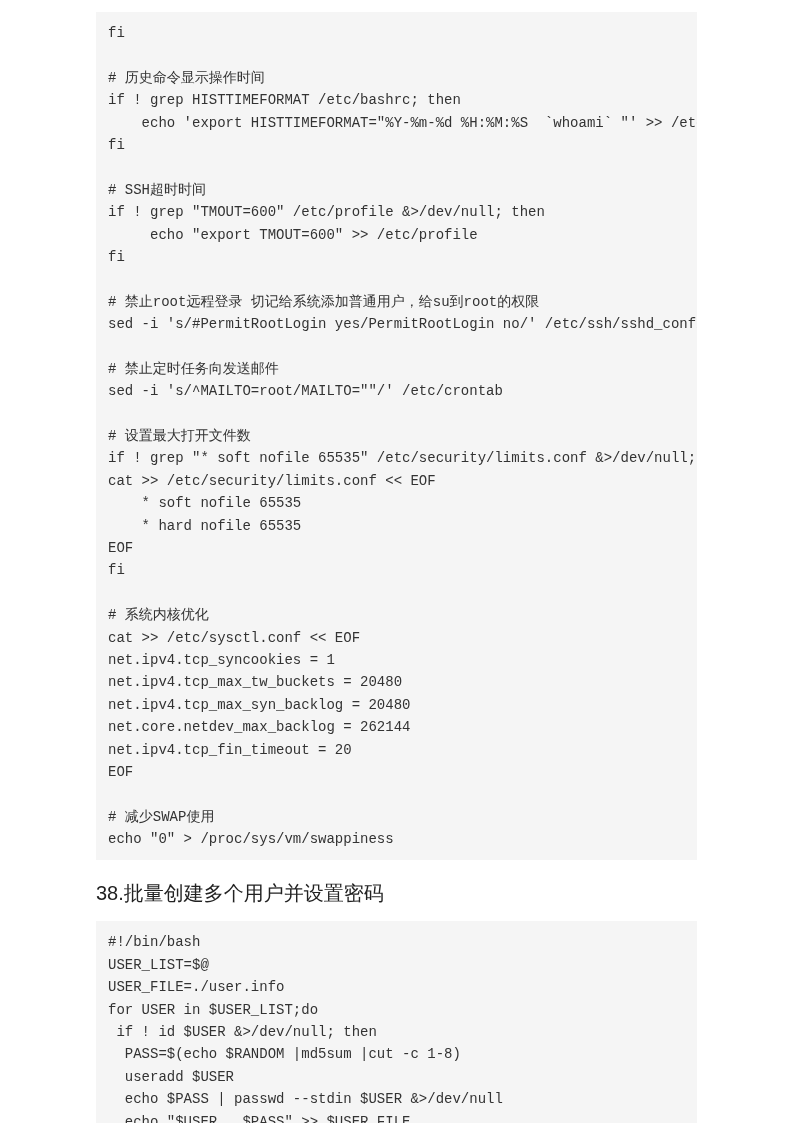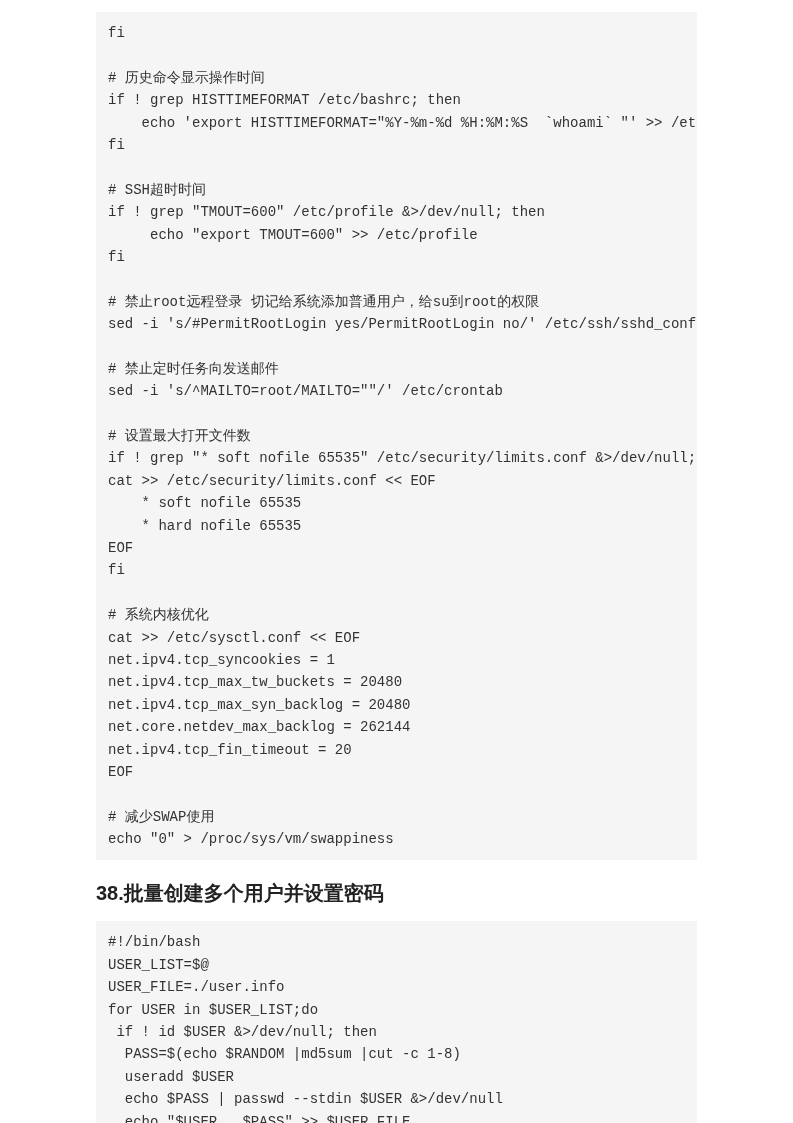--- a/index.html
+++ b/index.html
@@ -18,21 +18,21 @@
     font-family: "Consolas", "Menlo", "Courier New", monospace;
     font-size: 14px;
     line-height: 1.6;
     color: #333;
     white-space: pre;
     overflow-x: auto;
     margin-bottom: 20px;
   }
   h2.section-heading {
     font-size: 20px;
-    font-weight: 700;
+    font-weight: 400;
     color: #222;
     margin: 18px 0 14px 0;
   }
 </style>
 </head>
 <body>
 
 <div class="page">
 
   <div class="code-block">fi

